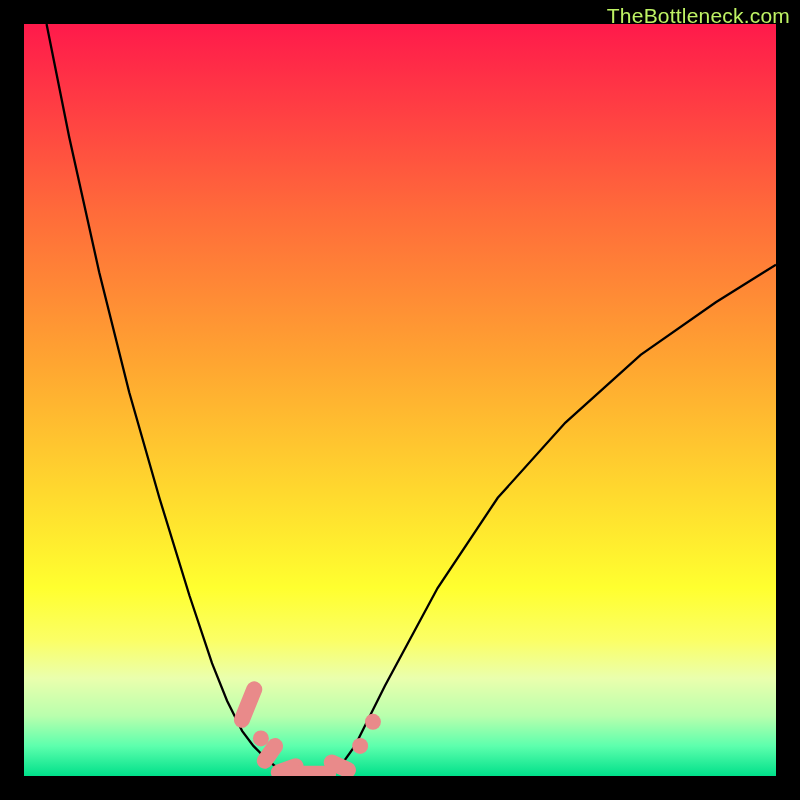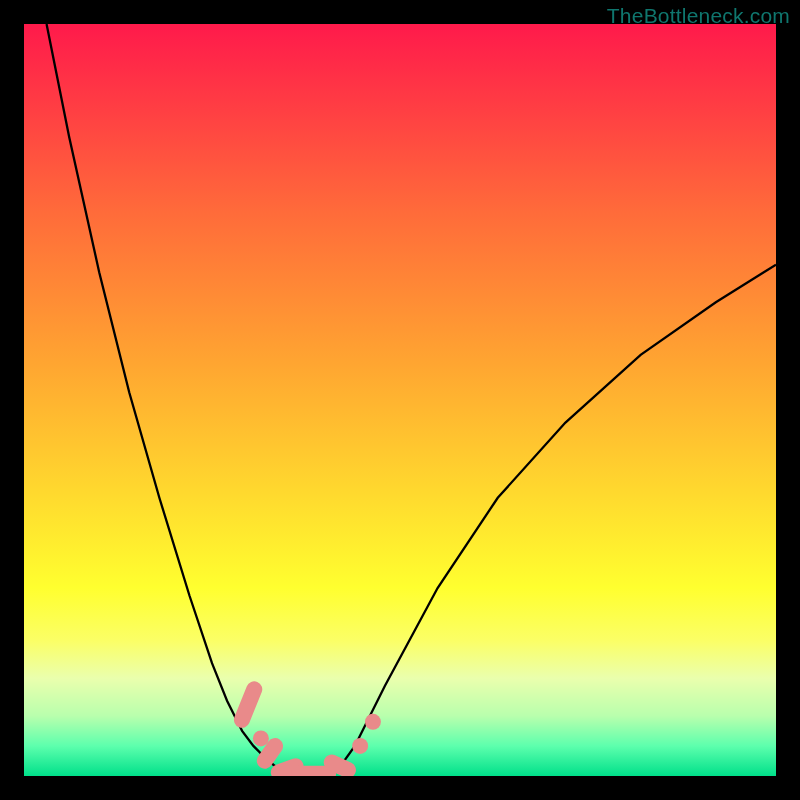--- a/index.html
+++ b/index.html
@@ -27,21 +27,21 @@
       #fbff66 82%,
       #eaffad 87%,
       #b9ffad 92%,
       #5dffad 96%,
       #00e08a 100%);
   }
   .watermark {
     position: absolute;
     top: 4px;
     right: 10px;
-    color: #0f766e;
+    color: #bef264;
     font-size: 21px;
     font-weight: 500;
     letter-spacing: 0.2px;
   }
   svg.plot {
     position: absolute;
     left: 0;
     top: 0;
     width: 752px;
     height: 752px;

